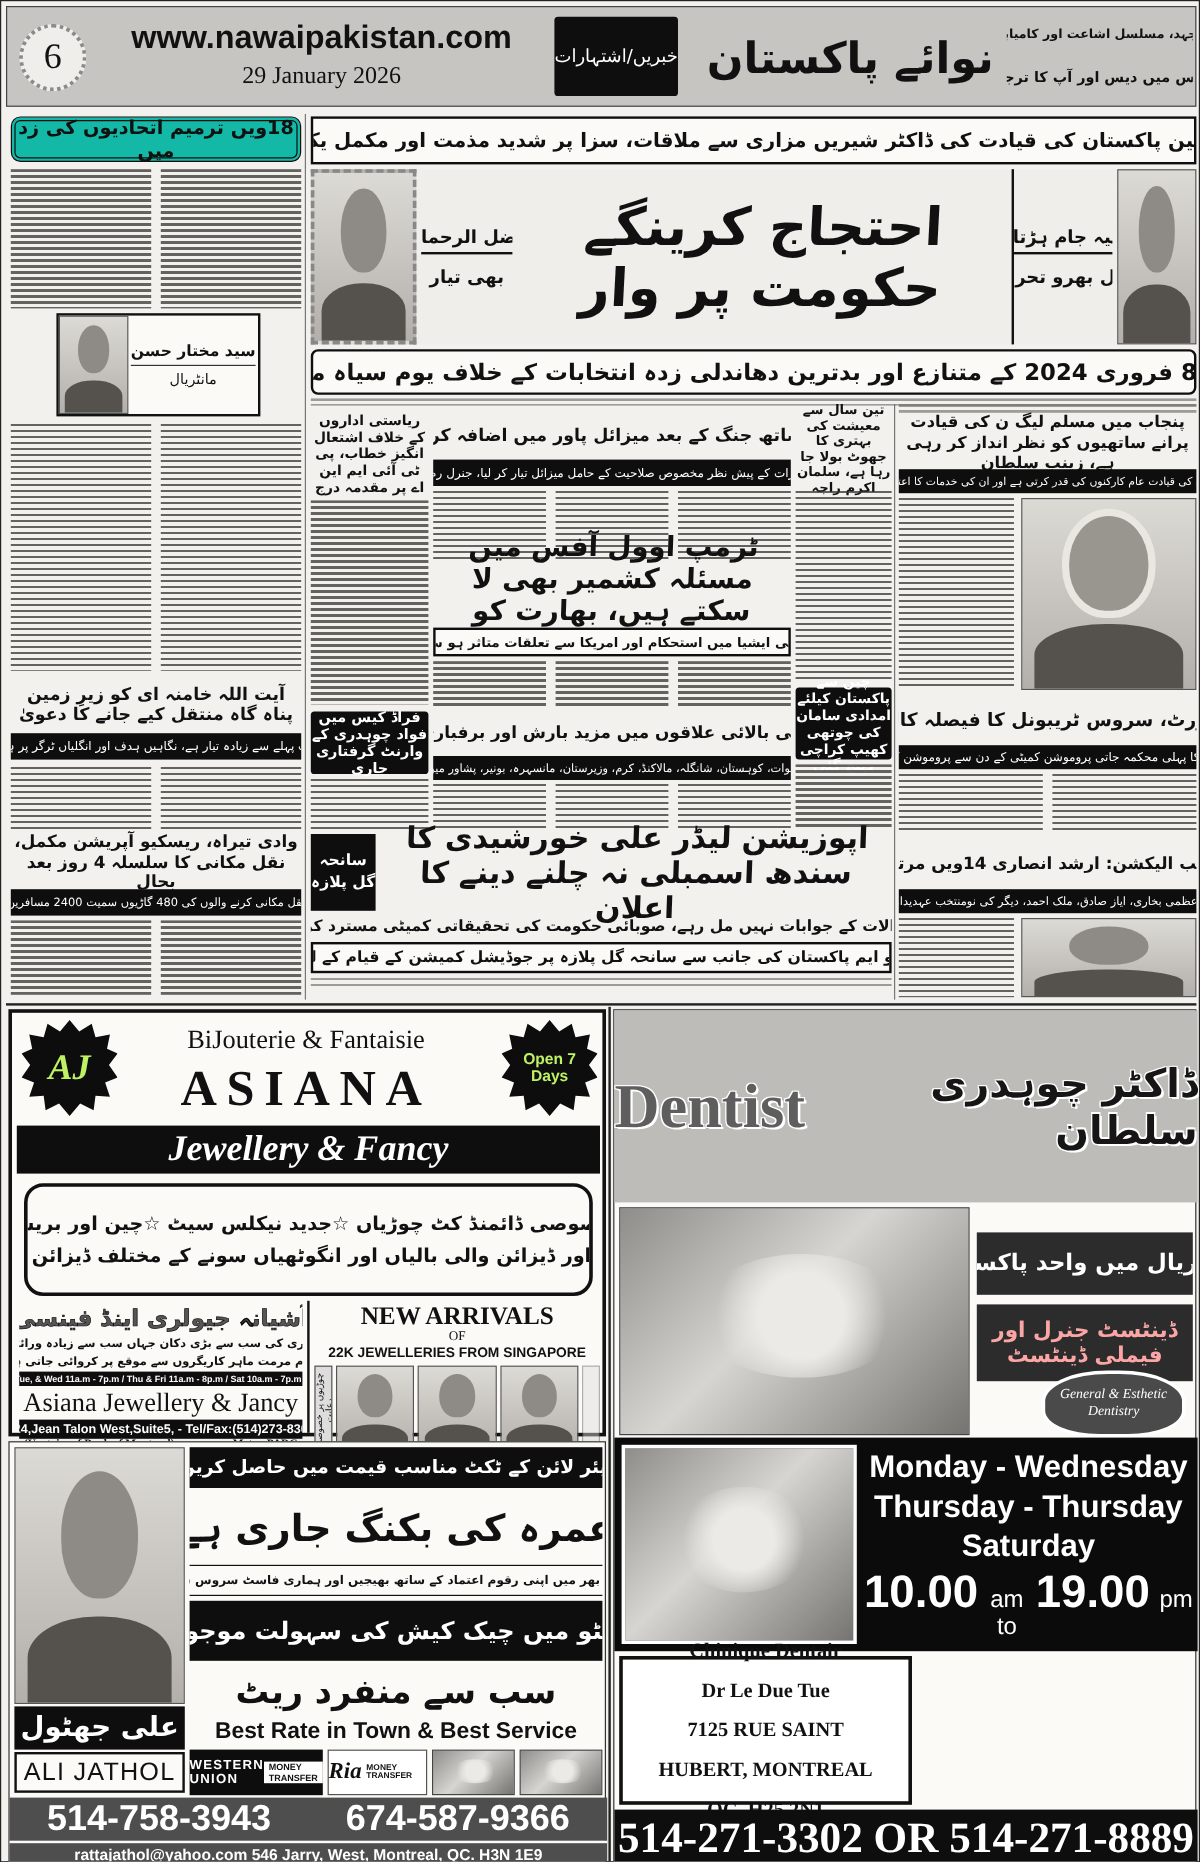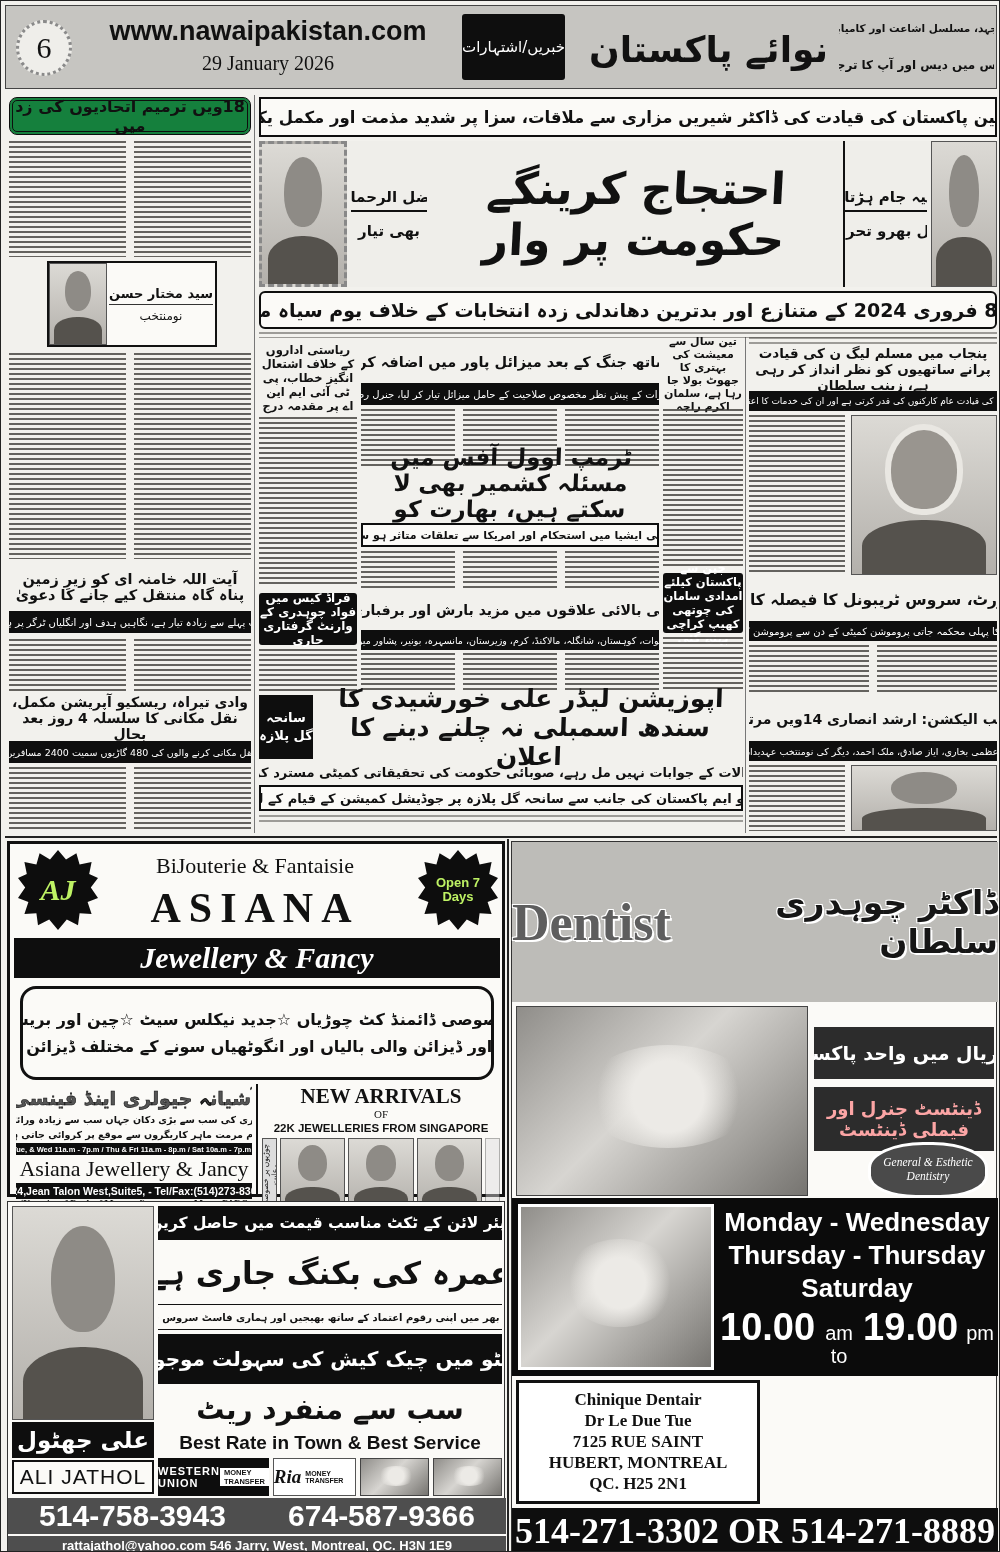--- a/index.html
+++ b/index.html
@@ -42,30 +42,30 @@
     <div class="abs ctr nowrap ur" style="left:575px;top:16px;width:255px;height:54px;font-size:36px;font-weight:bold">نوائے پاکستان</div>
     <div class="abs ctr nowrap ur" style="left:833px;top:9px;width:155px;height:26px;font-size:10.5px;font-weight:bold">الحمدالله جدوجہد، مسلسل اشاعت اور کامیابی کے 21 سال</div>
     <div class="abs ctr nowrap ur" style="left:833px;top:46px;width:155px;height:26px;font-size:12px;font-weight:bold">پردیس میں دیس اور آپ کا ترجمان</div>
   </div>
 
   <div class="abs rule-v" style="left:253px;top:94px;height:738px"></div>
   <div class="abs rule-v" style="left:744px;top:336px;height:496px"></div>
   <div class="abs" style="left:4px;top:835px;width:992px;height:2px;background:#222"></div>
   <div class="abs" style="left:506px;top:838px;width:2px;height:712px;background:#222"></div>
 
-  <div class="abs ctr ur" style="left:8px;top:96px;width:242px;height:38px;border:4px double #0e0e0e;border-radius:8px;font-size:16px;font-weight:bold;background:#15803d">18ویں ترمیم اتحادیوں کی زد میں</div>
+  <div class="abs ctr ur" style="left:8px;top:96px;width:242px;height:38px;border:4px double #0e0e0e;border-radius:8px;font-size:16px;font-weight:bold;background:#14b8a6">18ویں ترمیم اتحادیوں کی زد میں</div>
   <div class="abs cols" style="left:8px;top:140px;width:242px;height:116px">
     <div class="sim"></div>
     <div class="sim"></div>
   </div>
   <div class="abs" style="left:46px;top:260px;width:170px;height:86px;border:2px solid #111;background:#fbfaf7;display:flex">
     <div class="face" style="width:72px;height:100%"></div>
     <div style="flex:1;display:flex;flex-direction:column;justify-content:center;gap:4px;padding:2px">
       <div class="ctr ur nowrap" style="font-size:13px;font-weight:bold;border-bottom:1px solid #333;padding-bottom:3px">سید مختار حسن</div>
-      <div class="ctr ur nowrap" style="font-size:12px">نومنتخب</div>
+      <div class="ctr ur nowrap" style="font-size:12px">مانٹریال</div>
     </div>
   </div>
   <div class="abs cols" style="left:8px;top:352px;width:242px;height:206px">
     <div class="sim"></div>
     <div class="sim"></div>
   </div>
   <div class="abs ctr ur" style="left:8px;top:564px;width:242px;height:44px;font-size:14.5px;font-weight:bold">آیت اللہ خامنہ ای کو زیرِ زمین پناہ گاہ منتقل کیے جانے کا دعویٰ</div>
   <div class="abs ctr strip ur nowrap" style="left:8px;top:610px;width:242px;height:22px;font-size:10px">ایران کی فوج اب پہلے سے زیادہ تیار ہے، نگاہیں ہدف اور انگلیاں ٹرگر پر ہیں، ایرانی سفیر</div>
   <div class="abs cols" style="left:8px;top:638px;width:242px;height:54px">
     <div class="sim"></div>
@@ -212,21 +212,21 @@
         <div style="font-size:26px;font-weight:bold">Saturday</div>
         <div style="display:flex;align-items:baseline;justify-content:center;gap:8px">
           <span style="font-size:38px;font-weight:bold">10.00</span>
           <span style="font-size:20px">am to</span>
           <span style="font-size:38px;font-weight:bold">19.00</span>
           <span style="font-size:20px">pm</span>
         </div>
       </div>
     </div>
 
-    <div class="abs" style="left:4px;top:538px;width:244px;height:124px;border:3px solid #111;background:#fff;display:flex;flex-direction:column;justify-content:center;text-align:center;gap:1px">
+    <div class="abs" style="left:4px;top:538px;width:244px;height:124px;border:3px solid #111;background:#fff;display:flex;flex-direction:column;justify-content:center;text-align:center;gap:13px">
       <div class="serif" style="font-size:17px;font-weight:bold">Chinique Dentair</div>
       <div class="serif" style="font-size:17px;font-weight:bold">Dr Le Due Tue</div>
       <div class="serif" style="font-size:17px;font-weight:bold">7125 RUE SAINT</div>
       <div class="serif" style="font-size:17px;font-weight:bold">HUBERT, MONTREAL</div>
       <div class="serif" style="font-size:17px;font-weight:bold">QC. H25 2N1</div>
     </div>
 
     <div class="abs ctr strip serif nowrap" style="left:0;top:666px;width:486px;height:46px;font-size:36px;font-weight:bold">514-271-3302 OR 514-271-8889</div>
   </div>
 

